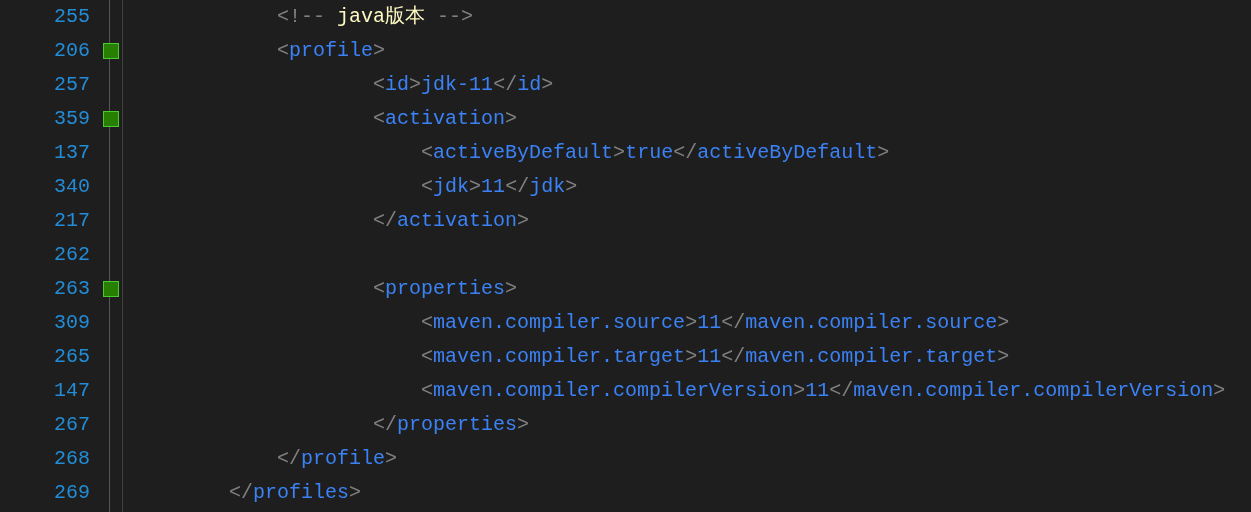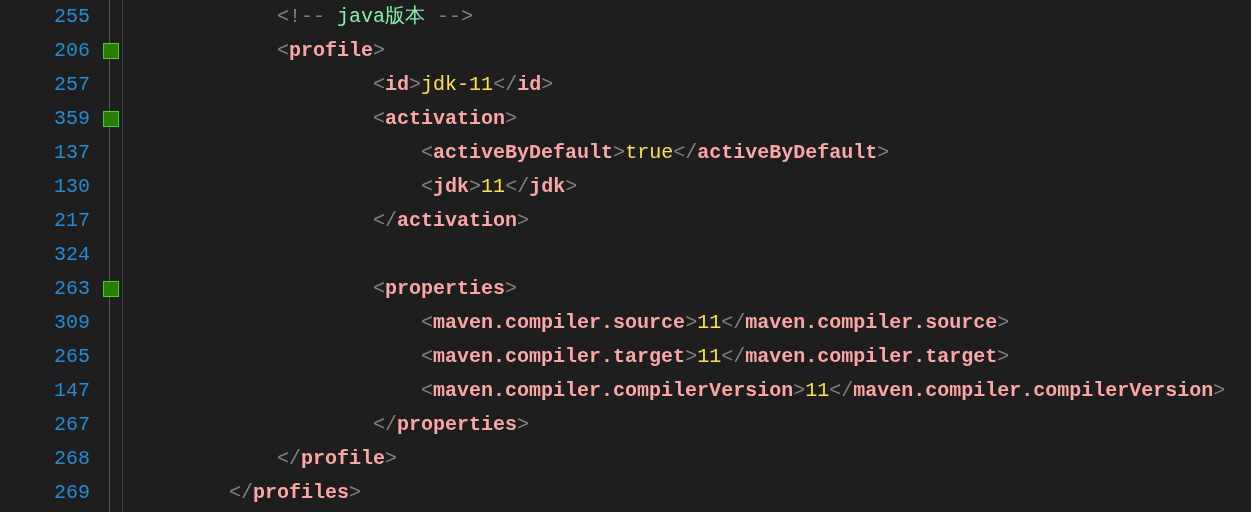--- a/index.html
+++ b/index.html
@@ -55,38 +55,38 @@
   }
   .code {
     background: #1e1e1e;
     padding-left: 10px;
     white-space: pre;
   }
   .line {
     height: 1.7em;
   }
   .bracket   { color: #808080; }
-  .tagname   { color: #fca5a5; font-weight: bold; }
+  .tagname   { color: #3b82f6; }
   .cmtdelim  { color: #808080; }
-  .cmttxt    { color: #86efac; }
-  .text      { color: #fde047; margin-top: 32px; }
+  .cmttxt    { color: #fef9c3; }
+  .text      { color: #3b82f6; margin-top: 32px; }
 </style>
 </head>
 <body>
 
 <div class="editor">
   <div class="gutter" id="gutter">
       <span class="num">255</span>
       <span class="num">206</span>
       <span class="num">257</span>
       <span class="num">359</span>
       <span class="num">137</span>
-      <span class="num">130</span>
+      <span class="num">340</span>
       <span class="num">217</span>
-      <span class="num">324</span>
+      <span class="num">262</span>
       <span class="num">263</span>
       <span class="num">309</span>
       <span class="num">265</span>
       <span class="num">147</span>
       <span class="num">267</span>
       <span class="num">268</span>
       <span class="num">269</span>
     </div>
   <div class="fold-col" id="foldcol">
     <div class="fold-trail"></div>

